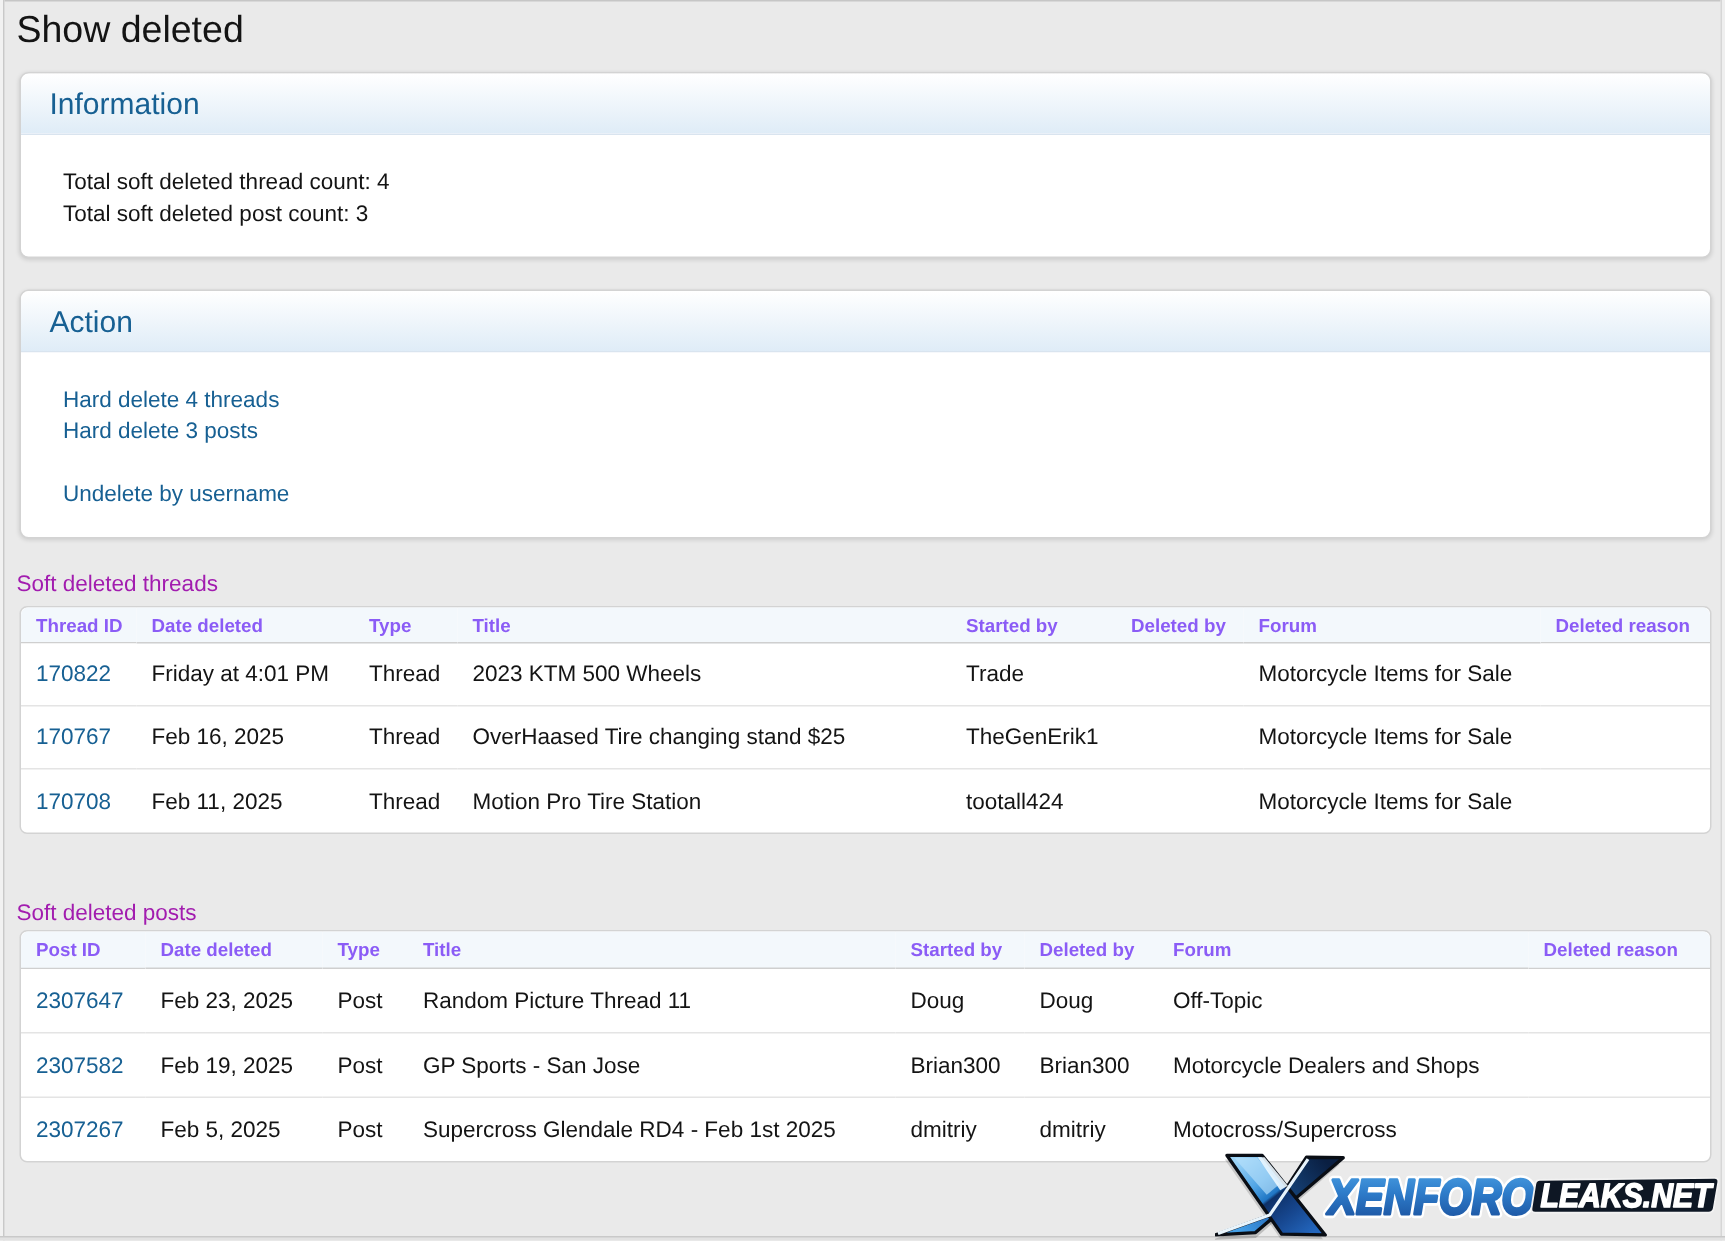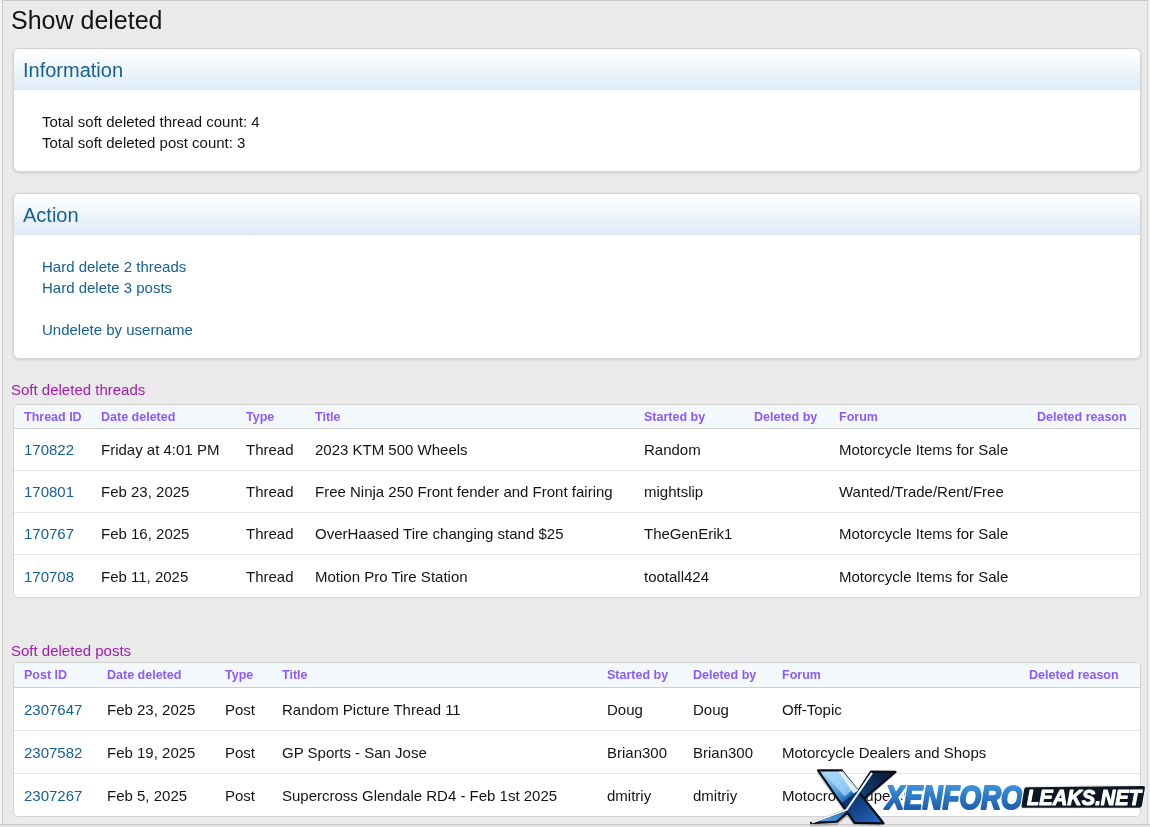--- a/index.html
+++ b/index.html
@@ -18,21 +18,21 @@
 .section {
   width:1126px; margin-left:10px; margin-top:13px;
   background:#fff; border:1px solid #d3d3d3; border-radius:6px;
   box-shadow:0 1px 3px rgba(0,0,0,0.13);
 }
 .section .hd {
   height:40px; line-height:42px;
   background:linear-gradient(#ffffff,#dfecf7);
   border-bottom:1px solid #d9e4ef;
   border-radius:6px 6px 0 0;
-  color:#176093; font-size:20px; padding-left:9px;
+  color:#176093; font-size:20px; padding-left:19px;
 }
 .section .bd { padding:21px 20px 18px 28px; font-size:15px; line-height:21px; color:#141414; }
 .section.action { margin-top:21px; }
 .section.action .bd { padding-top:21px; padding-bottom:18px; }
 a { color:#176093; text-decoration:none; }
 .tlabel { font-size:15px; line-height:21px; color:#a21caf; margin:20px 0 4px 8px; }
 .tlabel.posts { margin-top:42px; margin-bottom:1px; }
 table.dt {
   width:1126px; margin-left:10px; table-layout:fixed;
   border-collapse:separate; border-spacing:0;
@@ -65,21 +65,21 @@
 <div class="wrap">
   <h1>Show deleted</h1>
 
   <div class="section info">
     <div class="hd">Information</div>
     <div class="bd">Total soft deleted thread count: 4<br>Total soft deleted post count: 3</div>
   </div>
 
   <div class="section action">
     <div class="hd">Action</div>
-    <div class="bd"><a href="#">Hard delete 2 threads</a><br><a href="#">Hard delete 3 posts</a><br><br><a href="#">Undelete by username</a></div>
+    <div class="bd"><a href="#">Hard delete 4 threads</a><br><a href="#">Hard delete 3 posts</a><br><br><a href="#">Undelete by username</a></div>
   </div>
 
   <div class="tlabel">Soft deleted threads</div>
   <table class="dt threads">
     <colgroup>
       <col style="width:77px">
         <col style="width:145px">
         <col style="width:69px">
         <col style="width:329px">
       <col style="width:110px">
@@ -96,33 +96,23 @@
           <th>Started by</th>
           <th>Deleted by</th>
           <th>Forum</th>
           <th>Deleted reason</th>
         </tr>
     <tr>
           <td><a href="#">170822</a></td>
           <td>Friday at 4:01 PM</td>
           <td>Thread</td>
           <td>2023 KTM 500 Wheels</td>
-          <td>Random</td>
+          <td>Trade</td>
           <td></td>
           <td>Motorcycle Items for Sale</td>
-          <td></td>
-        </tr>
-    <tr>
-          <td><a href="#">170801</a></td>
-          <td>Feb 23, 2025</td>
-          <td>Thread</td>
-          <td>Free Ninja 250 Front fender and Front fairing</td>
-          <td>mightslip</td>
-          <td></td>
-          <td>Wanted/Trade/Rent/Free</td>
           <td></td>
         </tr>
     <tr>
           <td><a href="#">170767</a></td>
           <td>Feb 16, 2025</td>
           <td>Thread</td>
           <td>OverHaased Tire changing stand $25</td>
           <td>TheGenErik1</td>
           <td></td>
           <td>Motorcycle Items for Sale</td>

